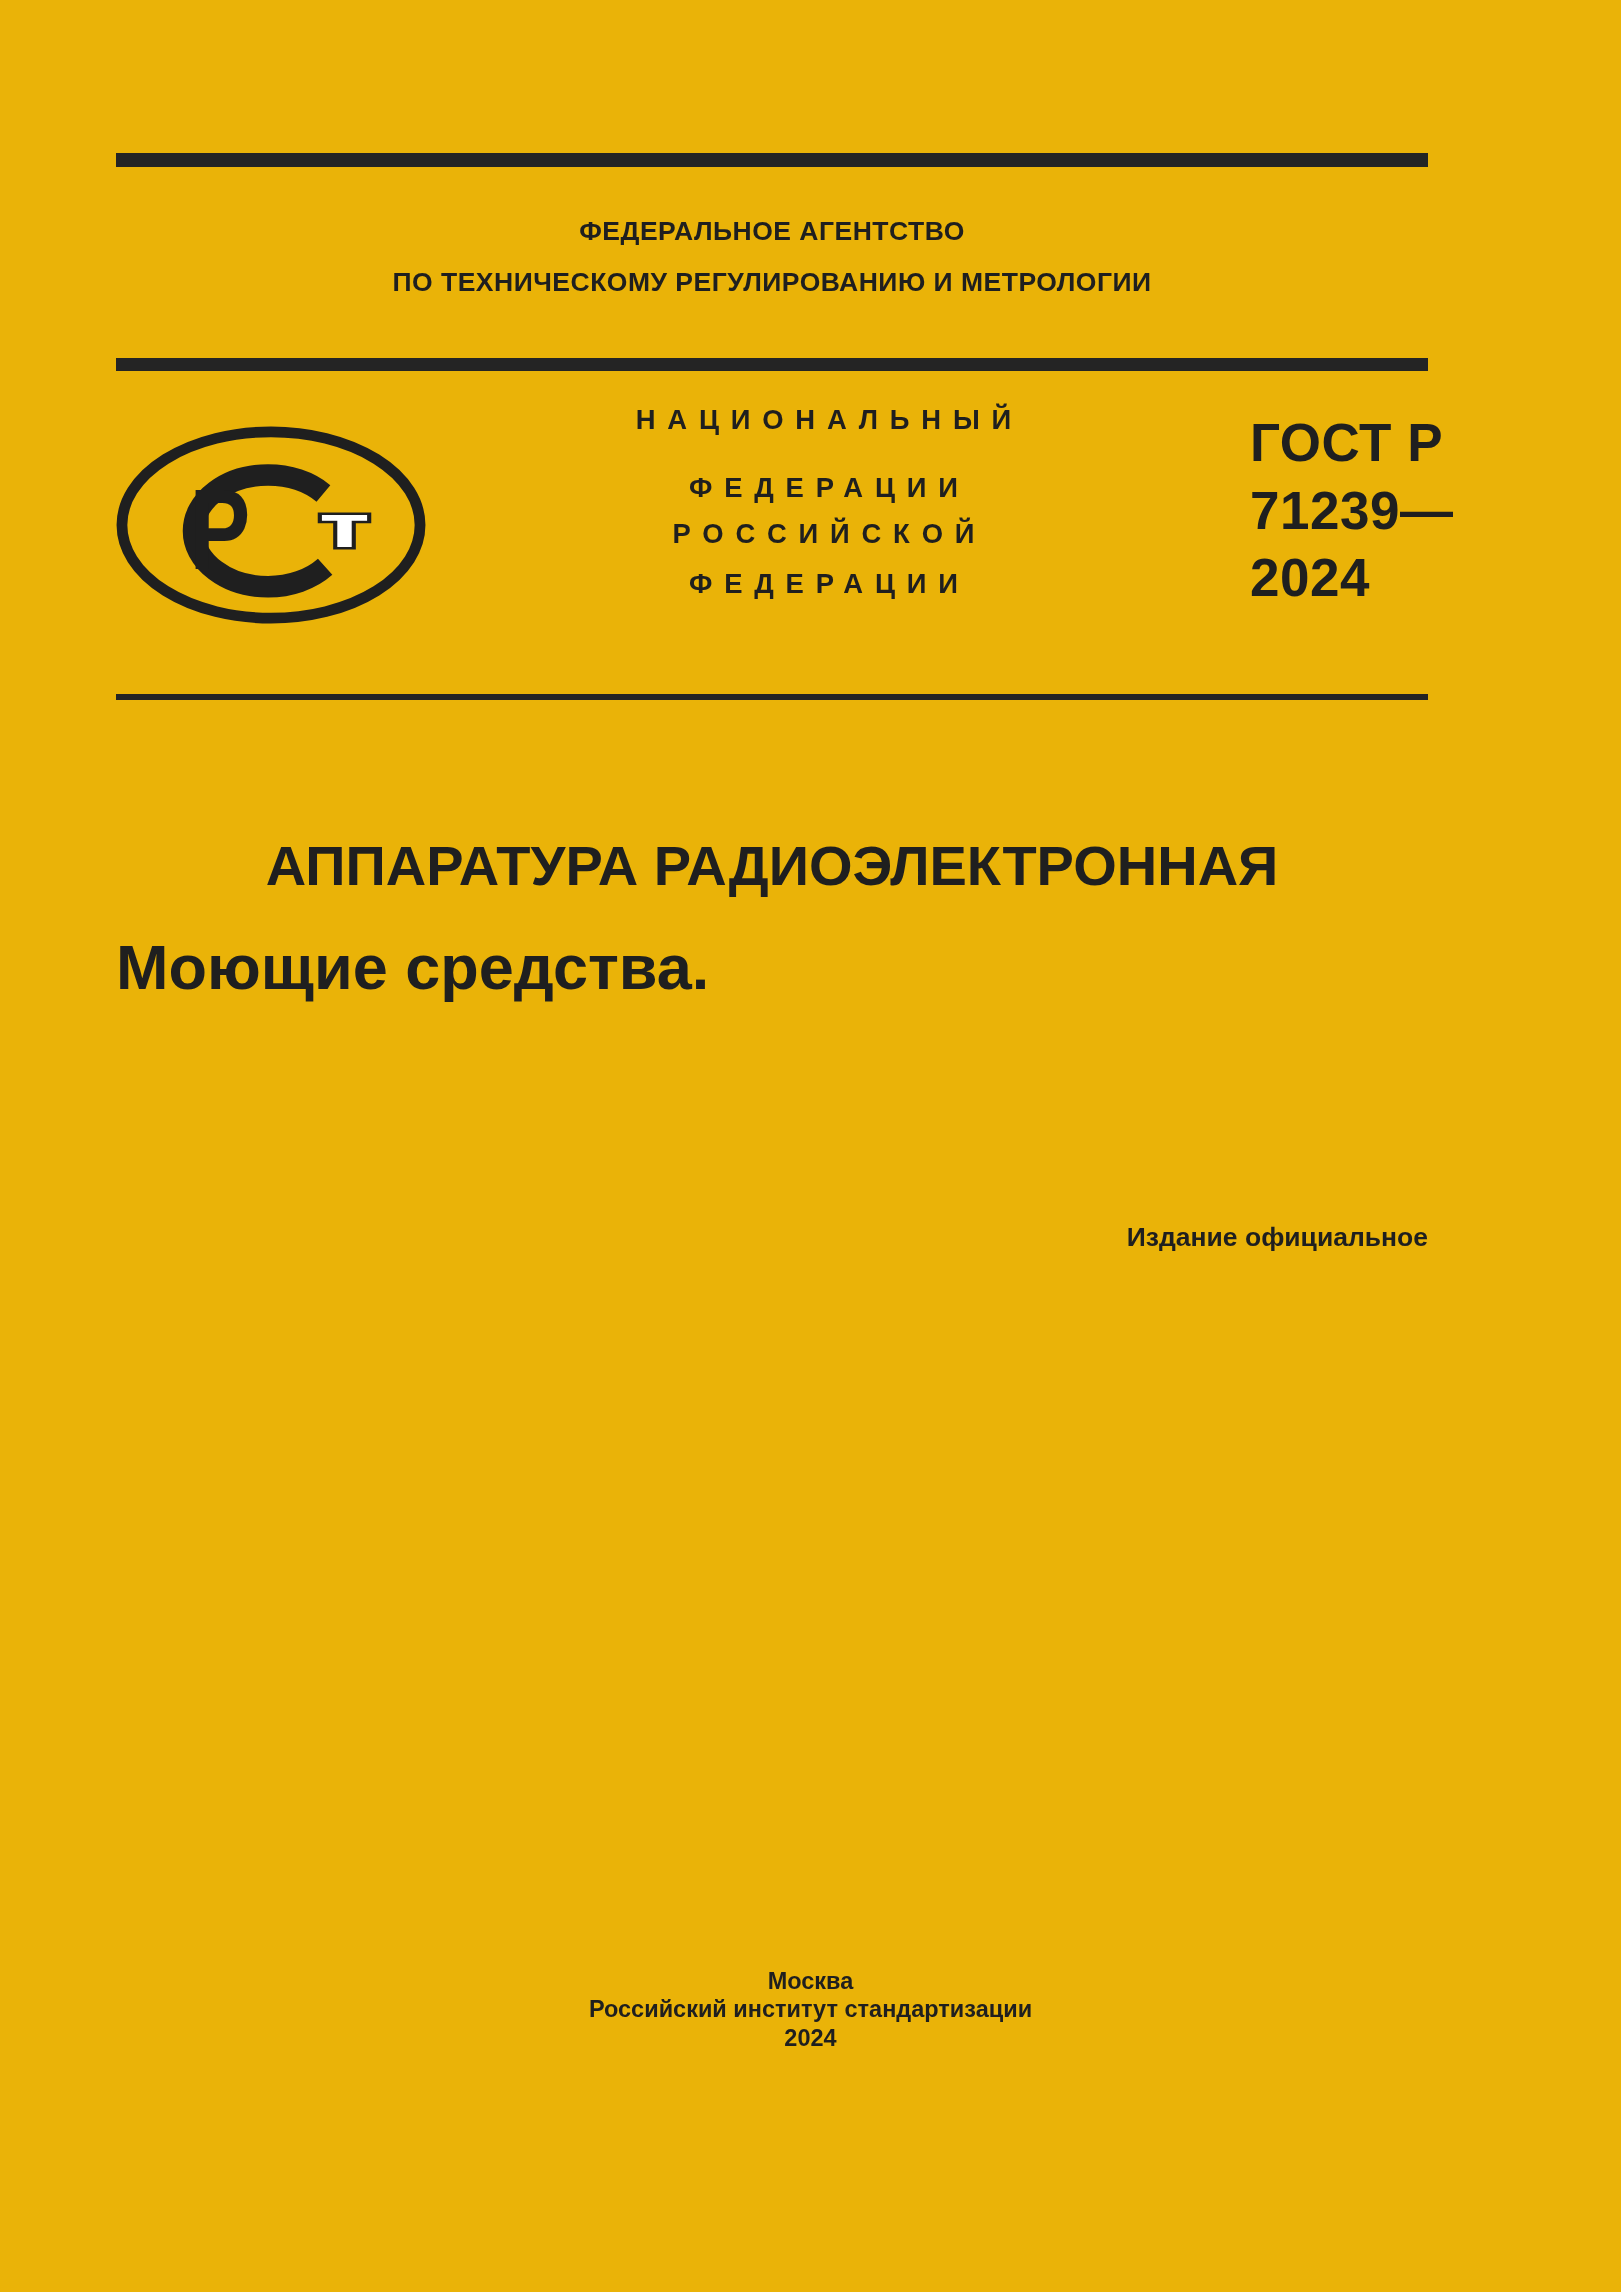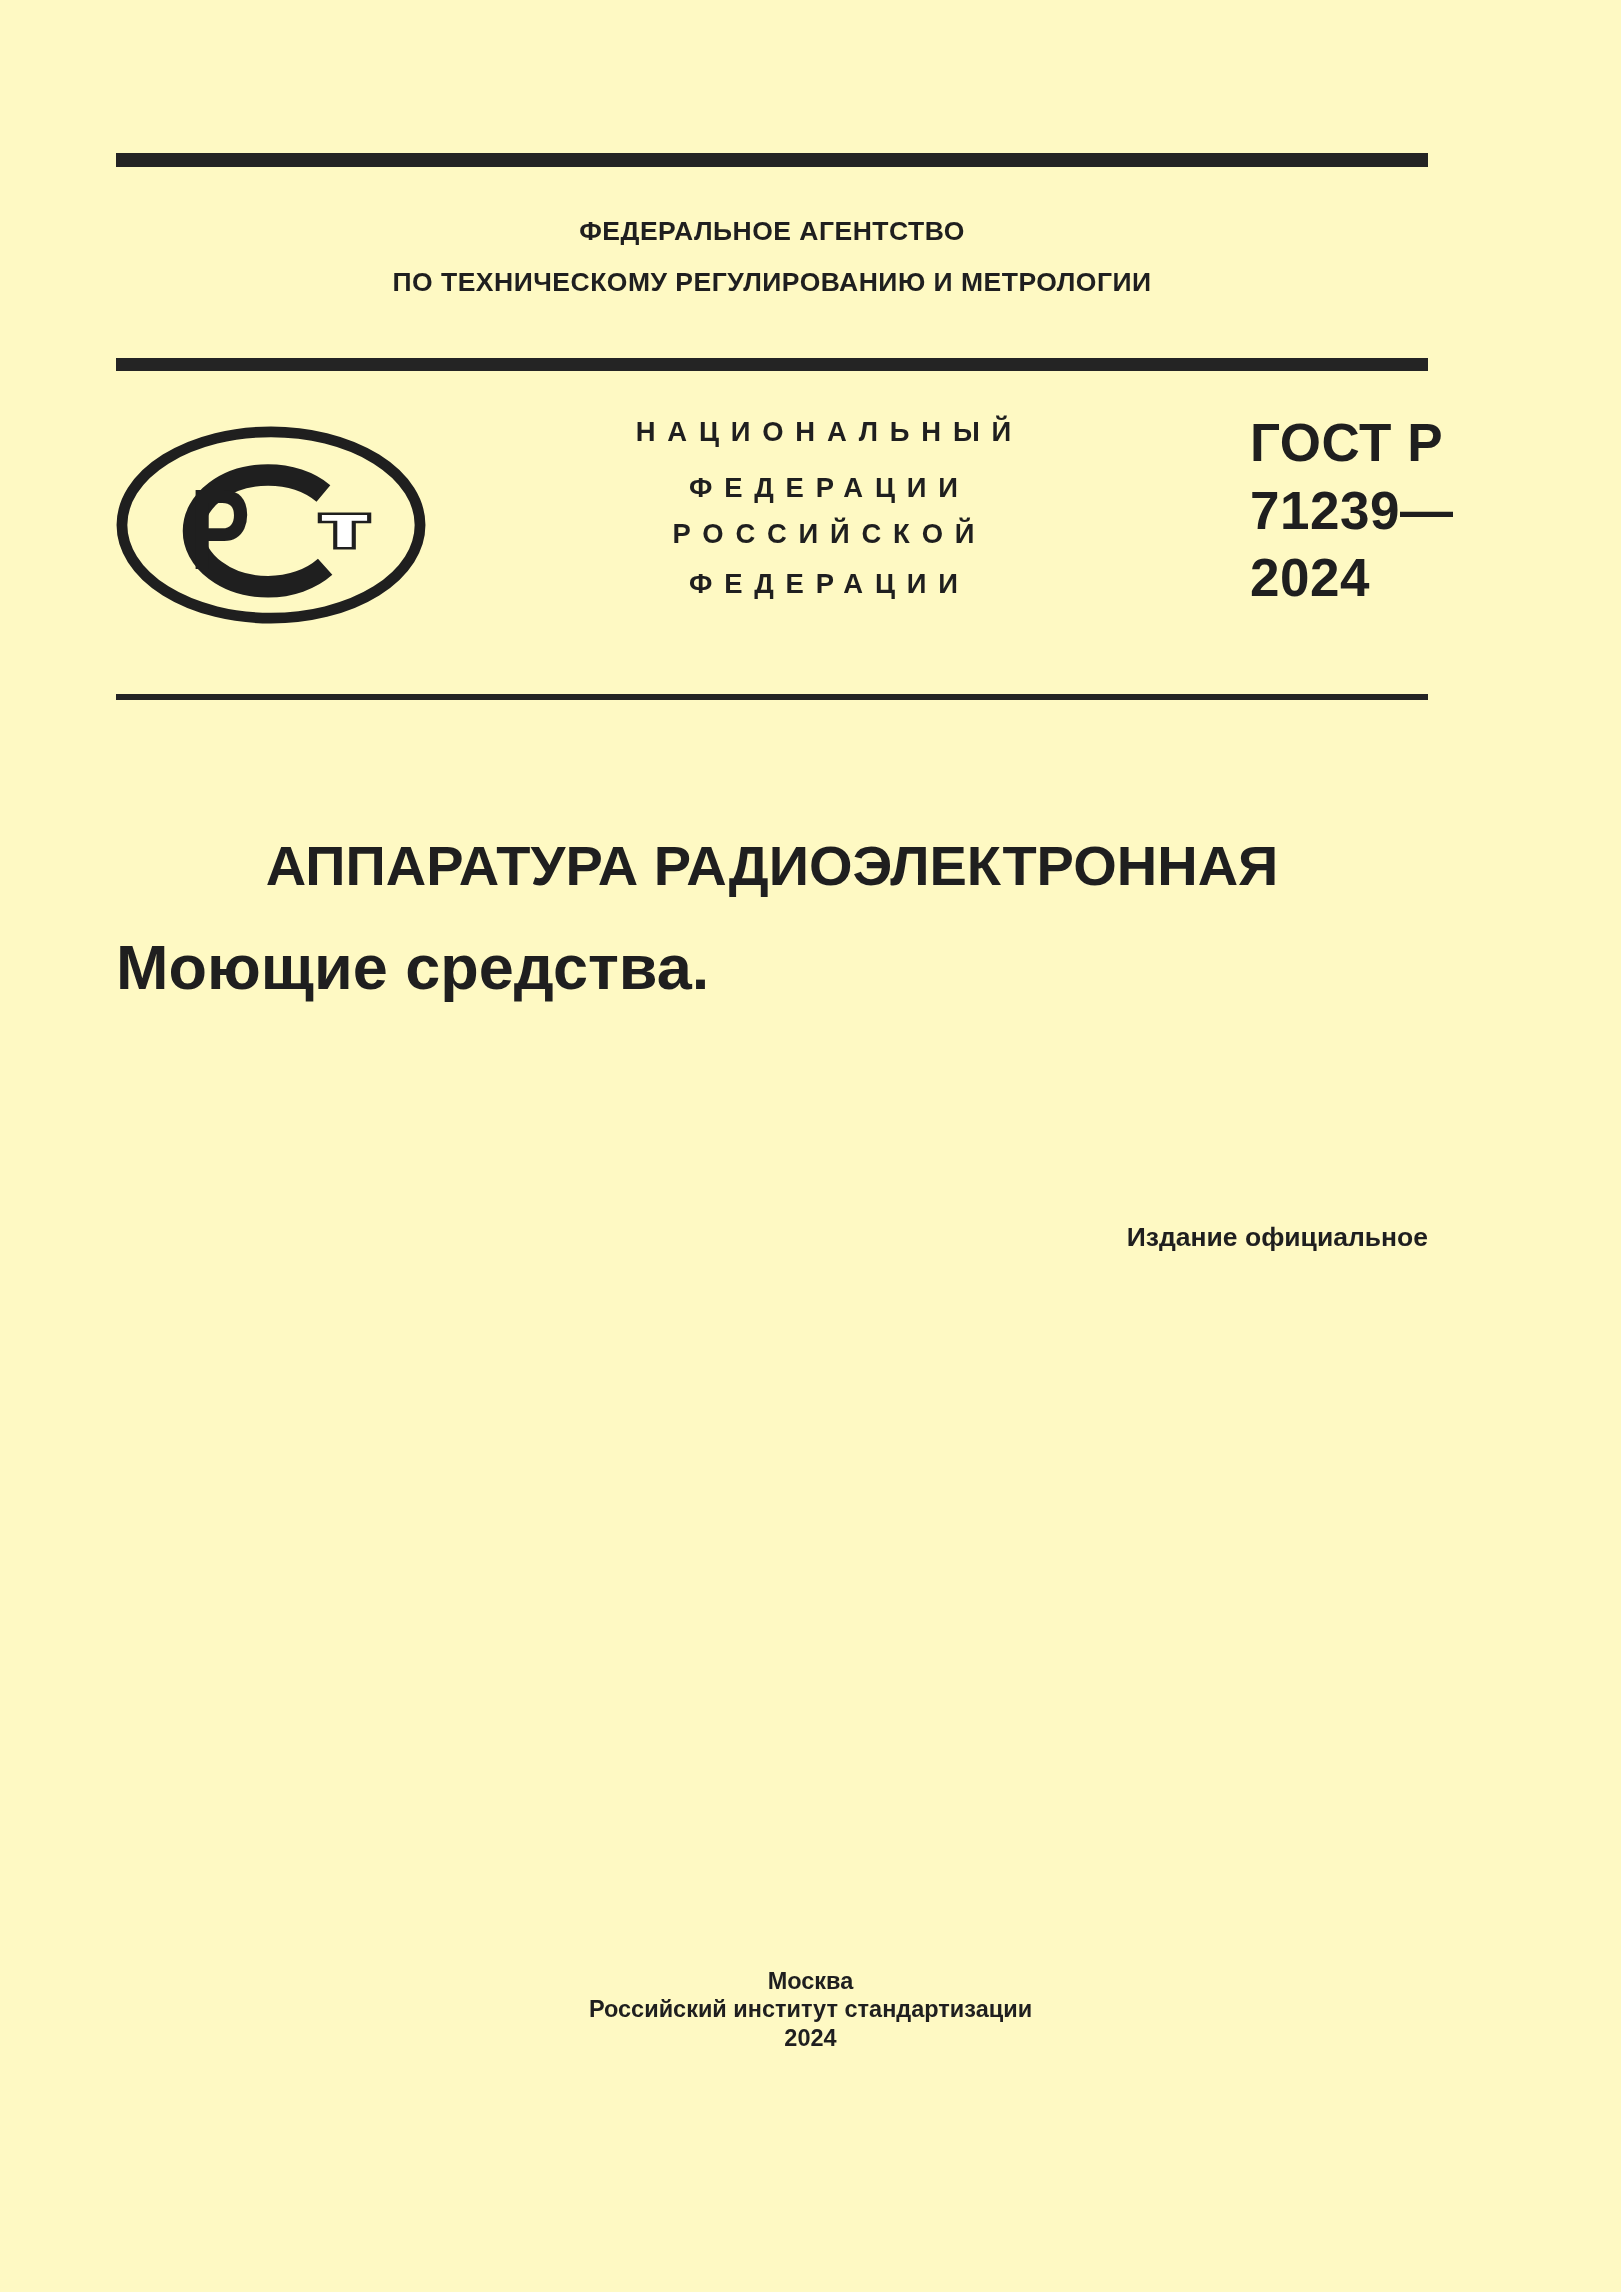--- a/index.html
+++ b/index.html
@@ -1,20 +1,20 @@
 <!DOCTYPE html>
 <html><head>
 <meta charset="utf-8">
 <style>
   html, body { margin: 0; padding: 0; background: #ffffff; }
   .page {
     position: relative;
     width: 1621px;
     height: 2293px;
-    background: #fef9c3;
+    background: #eab308;
     color: #1f1f1f;
     font-family: "Liberation Sans", sans-serif;
     font-weight: bold;
     overflow: hidden;
   }
   .abs { position: absolute; }
   .rule { background: #242424; }
   .txt { white-space: nowrap; }
   
   .agency-line {
@@ -61,21 +61,21 @@
 
   <div class="abs rule" style="left:116px; top:358px; width:1312px; height:12.7px;"></div>
 
   <svg class="abs" style="left:111px; top:424px;" width="320" height="202" viewBox="0 0 326 206" aria-hidden="true">
     <ellipse cx="163" cy="103" rx="152" ry="95" fill="none" stroke="#1f1f1f" stroke-width="11"></ellipse>
     <ellipse cx="160" cy="109" rx="76" ry="57" fill="none" stroke="#1f1f1f" stroke-width="22" stroke-dasharray="333 84" stroke-dashoffset="375"></ellipse>
     <text x="80" y="148" font-size="118" font-weight="bold" fill="#1f1f1f" textLength="62" lengthAdjust="spacingAndGlyphs">Р</text>
     <text x="212" y="125" font-size="62" font-weight="bold" fill="#ffffff" stroke="#1f1f1f" stroke-width="5" paint-order="stroke" textLength="52" lengthAdjust="spacingAndGlyphs">т</text>
   </svg>
 
-  <div class="abs txt std-type-line" style="top:418px;">НАЦИОНАЛЬНЫЙ</div>
+  <div class="abs txt std-type-line" style="top:406px;">НАЦИОНАЛЬНЫЙ</div>
   <div class="abs txt std-type-line" style="top:474px;">ФЕДЕРАЦИИ</div>
   <div class="abs txt std-type-line" style="top:520px;">РОССИЙСКОЙ</div>
   <div class="abs txt std-type-line" style="top:570px;">ФЕДЕРАЦИИ</div>
 
   <div class="abs txt gost-line" style="top:416px;">ГОСТ Р</div>
   <div class="abs txt gost-line" style="top:484px;">71239—</div>
   <div class="abs txt gost-line" style="top:551px;">2024</div>
 
   <div class="abs rule" style="left:116px; top:694px; width:1312px; height:5.9px;"></div>
 

